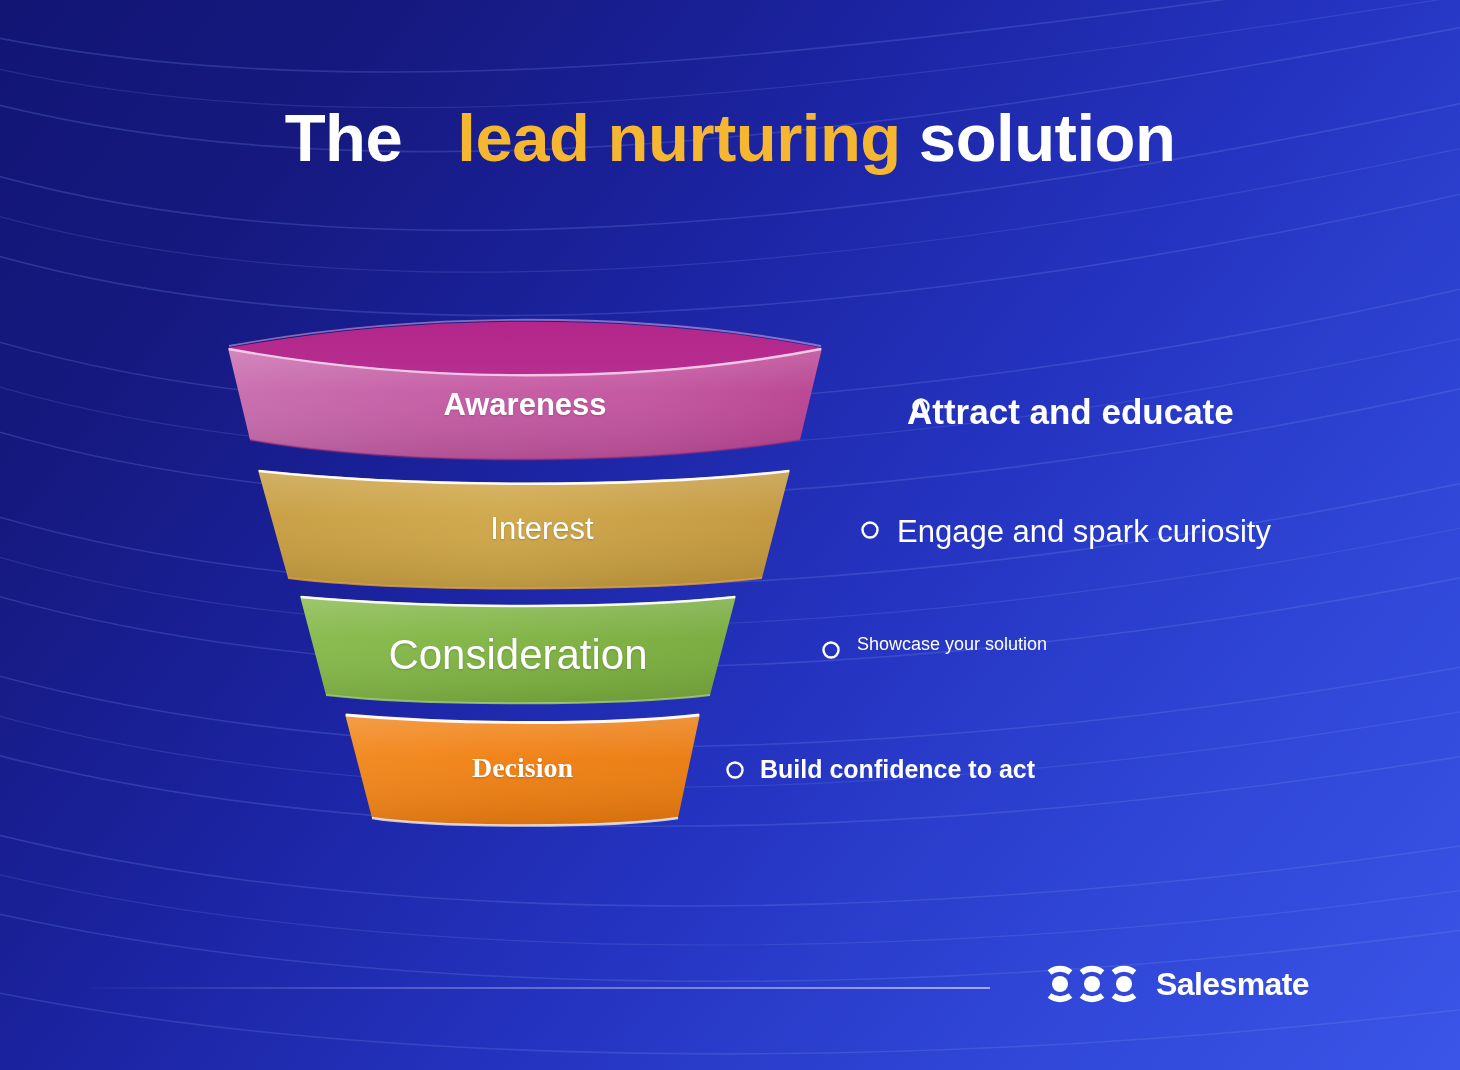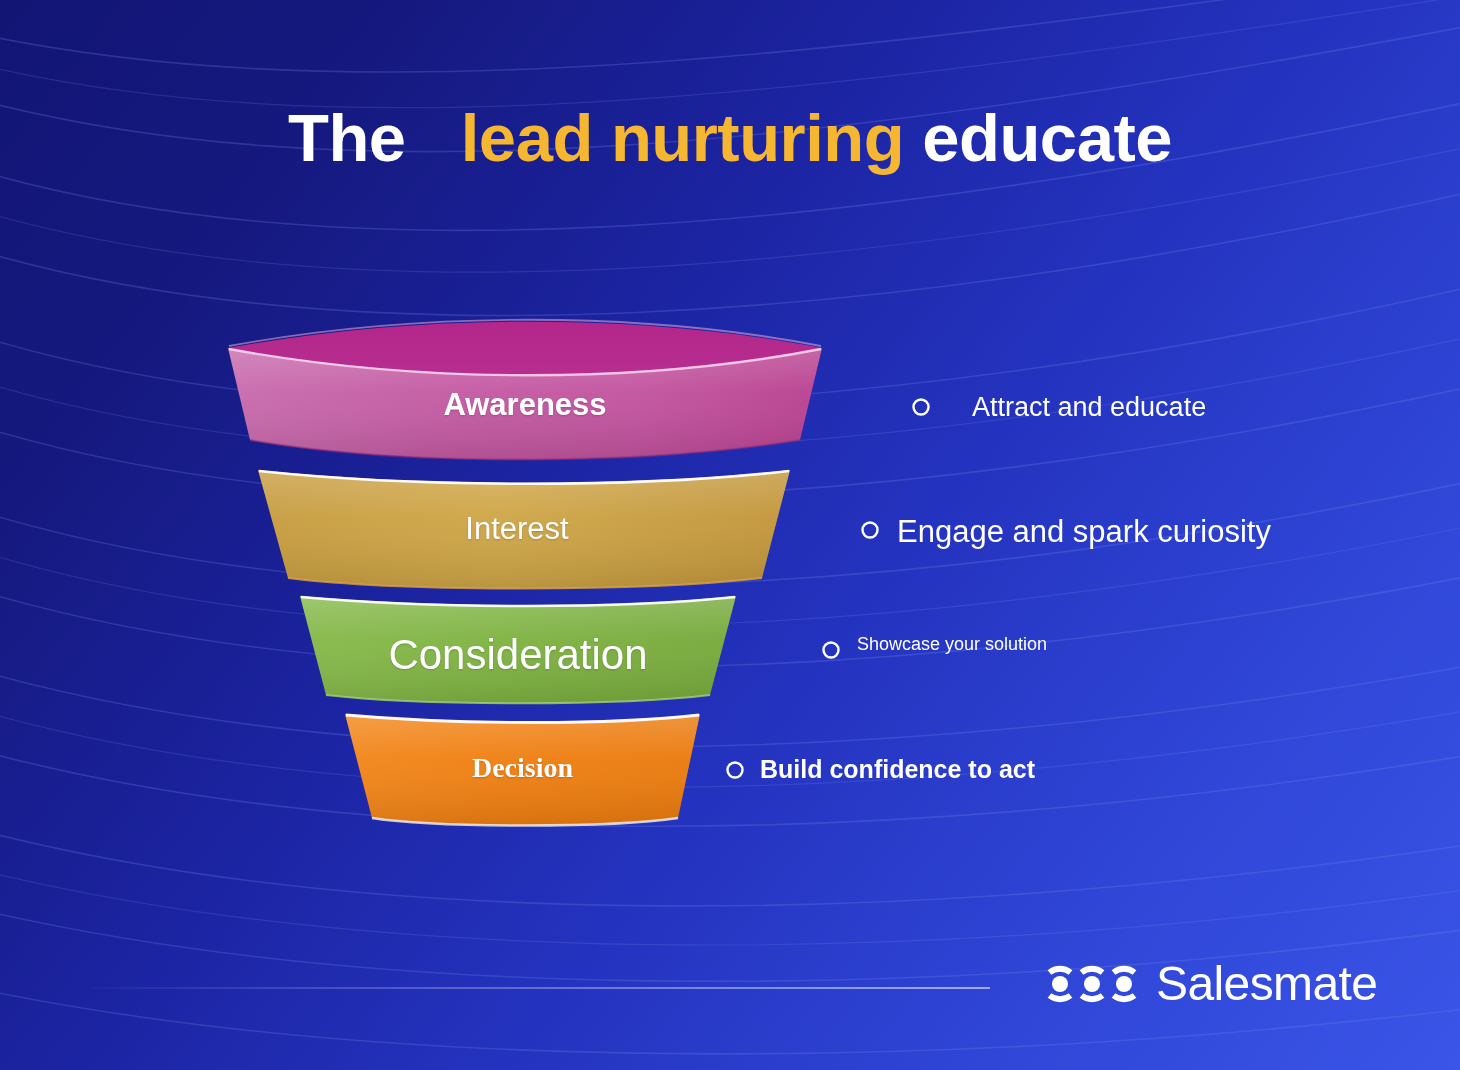--- a/index.html
+++ b/index.html
@@ -70,21 +70,21 @@
     white-space: nowrap;
     text-shadow: 0 1px 2px rgba(0,0,0,.18);
   }
   .stage-label.s0 {
     left: 230px; width: 590px;
     top: 387px;
     font-size: 31px;
     font-weight: bold;
   }
   .stage-label.s1 {
-    left: 251px; width: 532px;
+    left: 276px; width: 532px;
     top: 511px;
     font-size: 31px;
     font-weight: normal;
   }
   .stage-label.s2 {
     left: 300px; width: 436px;
     top: 631px;
     font-size: 42px;
     font-weight: normal;
   }
@@ -102,21 +102,21 @@
     left: 0; top: 0;
     width: 1460px; height: 1070px;
     pointer-events: none;
   }
   .callout-text {
     position: absolute;
     color: #ffffff;
     white-space: nowrap;
     font-weight: normal;
   }
-  .co0 { left: 972px; top: 392px; font-size: 27px; }
+  .co0 { left: 907px; top: 392px; font-size: 35px; font-weight: bold; }
   .co1 { left: 897px; top: 514px; font-size: 31px; }
   .co2 { left: 857px; top: 634px; font-size: 18px; }
   .co3 { left: 760px; top: 755px; font-size: 25px; font-weight: bold; }
 
   
   .footer-divider {
     position: absolute;
     left: 90px;
     top: 987px;
     width: 900px;
@@ -131,22 +131,22 @@
     position: absolute;
     left: 1046px;
     top: 958px;
     display: flex;
     align-items: center;
     gap: 18px;
   }
   .logo-mark { width: 92px; height: 52px; display: block; }
   .logo-word {
     color: #ffffff;
-    font-size: 48px;
-    font-weight: normal;
+    font-size: 32px;
+    font-weight: bold;
     letter-spacing: -0.6px;
     line-height: 1;
   }
 </style>
 </head>
 <body>
 
 <div id="poster">
 
   <svg id="bg-curves" viewBox="0 0 1460 1070" preserveAspectRatio="none">
@@ -169,21 +169,21 @@
       <path d="M-40,60 C320,150 780,105 1500,-10"></path>
       <path d="M-40,205 C330,320 860,280 1500,140"></path>
       <path d="M-40,375 C330,495 880,470 1500,330"></path>
       <path d="M-40,545 C330,665 880,650 1500,520"></path>
       <path d="M-40,705 C330,815 880,815 1500,705"></path>
       <path d="M-40,865 C330,960 880,975 1500,885"></path>
     </g>
   </svg>
 
   <div class="title">
-    <span>The </span><span class="accent">lead nurturing</span><span> educate</span>
+    <span>The </span><span class="accent">lead nurturing</span><span> solution</span>
   </div>
 
   <svg id="funnel" viewBox="0 0 1460 1070" preserveAspectRatio="none">
     <defs>
       <linearGradient id="gradAw" x1="0" y1="0" x2="1" y2="0">
         <stop offset="0%" stop-color="#c86aad"></stop>
         <stop offset="35%" stop-color="#c45ba3"></stop>
         <stop offset="70%" stop-color="#c2529e"></stop>
         <stop offset="100%" stop-color="#b8408f"></stop>
       </linearGradient>

